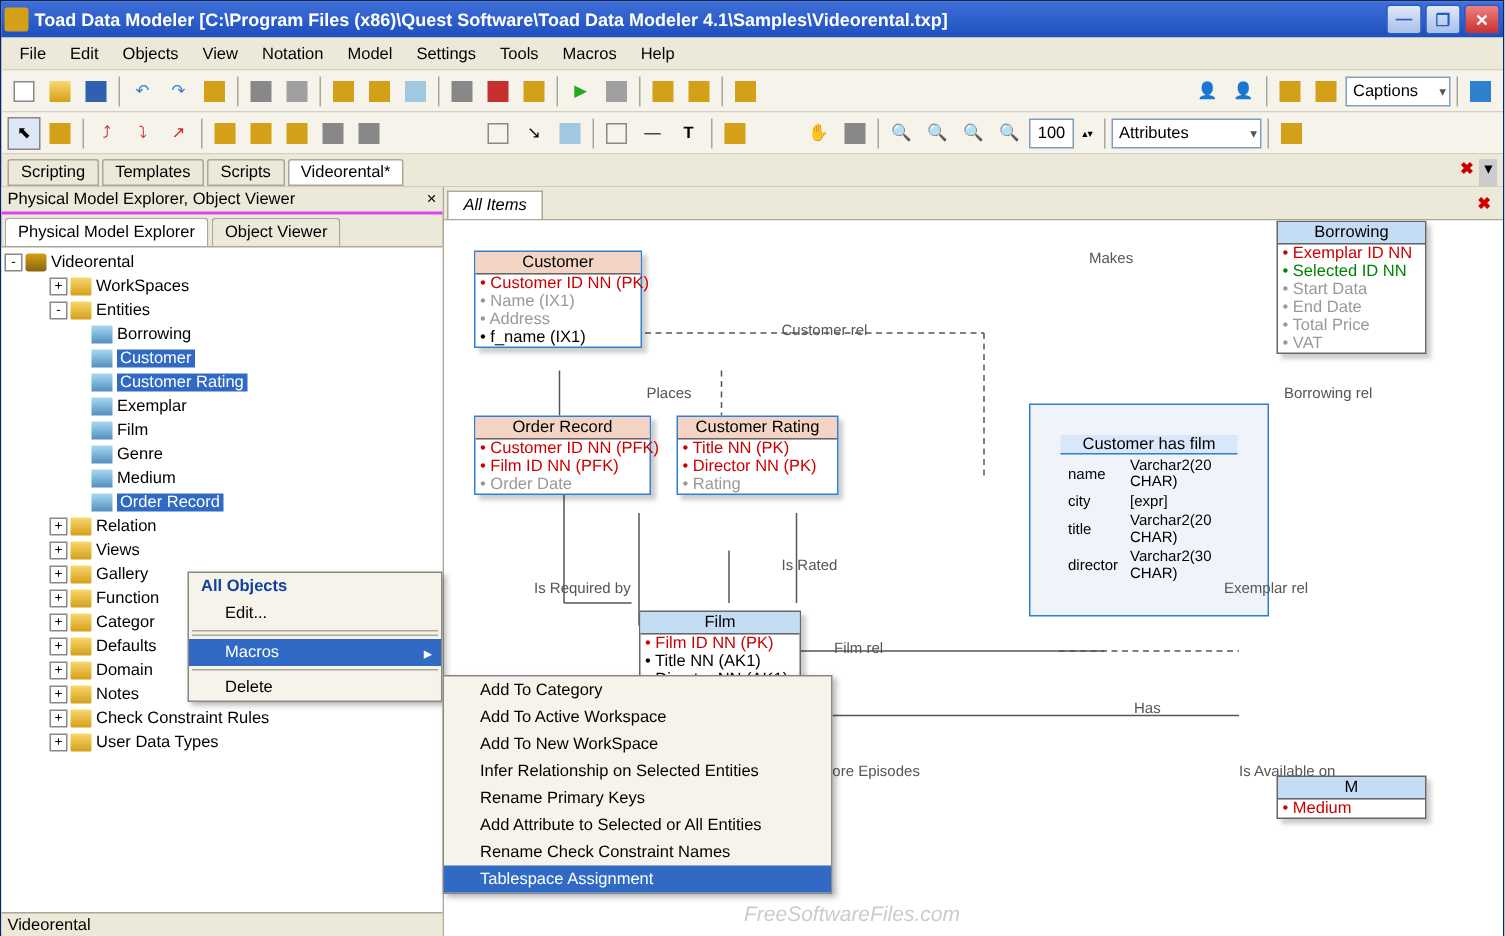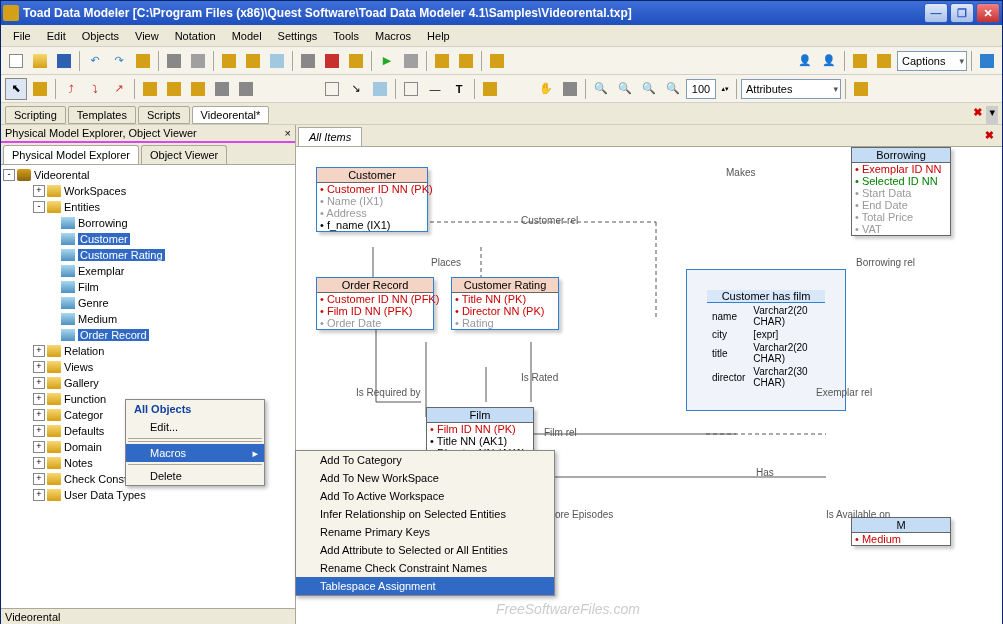--- a/index.html
+++ b/index.html
@@ -519,46 +519,46 @@
                 </tr>
               </tbody>
             </table>
         </div>
 
         <div class="rel-label" style="left:430px;top:20px">Makes</div>
         <div class="rel-label" style="left:225px;top:68px">Customer rel</div>
         <div class="rel-label" style="left:135px;top:110px">Places</div>
         <div class="rel-label" style="left:225px;top:225px">Is Rated</div>
         <div class="rel-label" style="left:60px;top:240px">Is Required by</div>
-        <div class="rel-label" style="left:248px;top:280px">Film rel</div>
+        <div class="rel-label" style="left:260px;top:280px">Film rel</div>
         <div class="rel-label" style="left:460px;top:320px">Has</div>
         <div class="rel-label" style="left:230px;top:362px">Has More Episodes</div>
         <div class="rel-label" style="left:520px;top:240px">Exemplar rel</div>
         <div class="rel-label" style="left:560px;top:110px">Borrowing rel</div>
         <div class="rel-label" style="left:530px;top:362px">Is Available on</div>
 
         <div style="position:absolute;left:200px;bottom:8px;color:#ccc;font-size:14px;font-style:italic">FreeSoftwareFiles.com</div>
       </div>
     </div>
   </div>
 
-  <div class="context-menu" style="left:124px;top:398px;width:140px">
+  <div class="context-menu" style="left:124px;top:380px;width:170px">
     <div class="ctx-item heading">All Objects</div>
     <div class="ctx-item">Edit...</div>
     <div class="ctx-sep"></div>
     <div class="ctx-sep"></div>
     <div class="ctx-item hover ctx-arrow">Macros</div>
     <div class="ctx-sep"></div>
     <div class="ctx-item">Delete</div>
   </div>
 
   <div class="context-menu" style="left:294px;top:449px;width:260px">
     <div class="ctx-item">Add To Category</div>
+    <div class="ctx-item">Add To Active Workspace</div>
     <div class="ctx-item">Add To New WorkSpace</div>
-    <div class="ctx-item">Add To Active Workspace</div>
     <div class="ctx-item">Infer Relationship on Selected Entities</div>
     <div class="ctx-item">Rename Primary Keys</div>
     <div class="ctx-item">Add Attribute to Selected or All Entities</div>
     <div class="ctx-item">Rename Check Constraint Names</div>
     <div class="ctx-item hover">Tablespace Assignment</div>
   </div>
 
 </div>
 
 </body></html>

